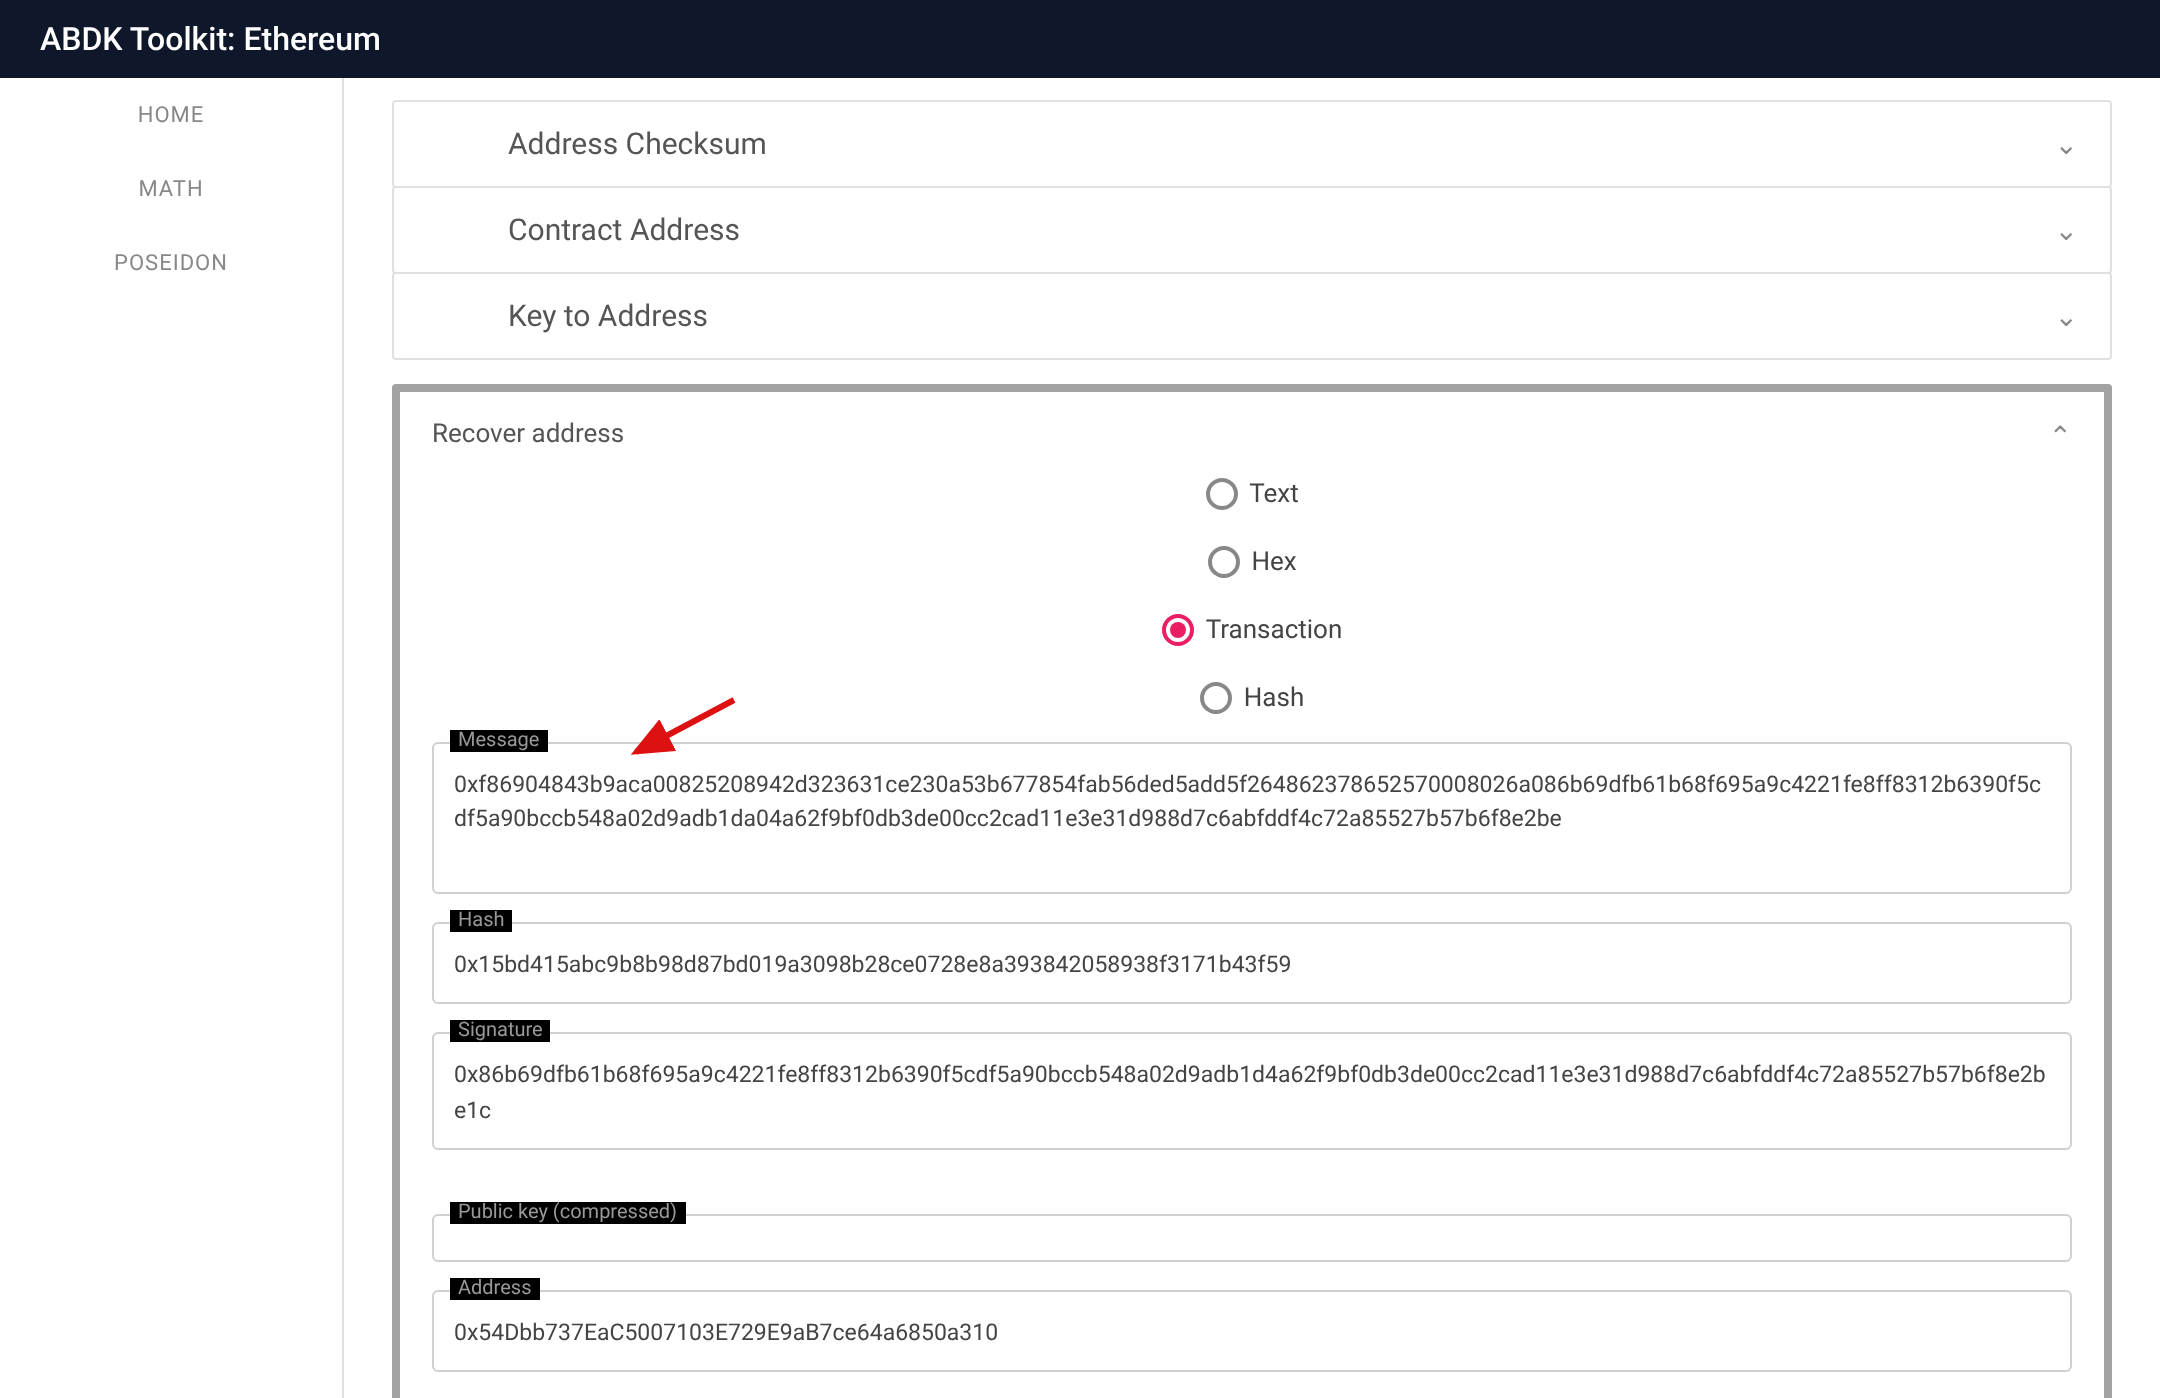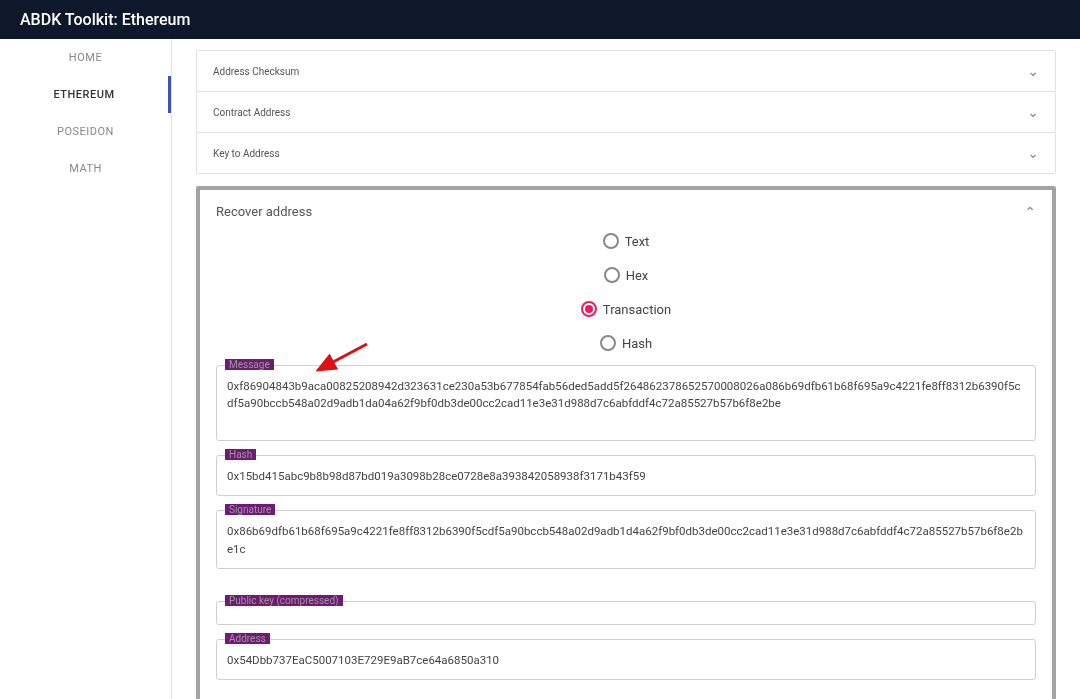--- a/index.html
+++ b/index.html
@@ -5,53 +5,52 @@
   * { box-sizing: border-box; margin: 0; padding: 0; }
   body { font-family: -apple-system, BlinkMacSystemFont, 'Segoe UI', Roboto, Arial, sans-serif; background: #fff; color: #333; font-size: 13px; overflow-x: hidden; }
   .header { background: #0f172a; color: #fff; padding: 10px 20px; font-size: 16px; font-weight: 500; }
   .layout { display: flex; min-height: calc(699px - 40px); }
   .sidebar { width: 172px; border-right: 1px solid #e0e0e0; }
   .sidebar-item { text-align: center; padding: 12px 8px; font-size: 11px; letter-spacing: 0.5px; color: #888; cursor: pointer; }
   .sidebar-item.active { color: #333; font-weight: 500; border-right: 3px solid #3f51b5; }
   .main { flex: 1; padding: 12px 24px 24px 24px; }
   .acc { border: 1px solid #e0e0e0; border-radius: 2px; margin-bottom: 0; margin-top: -1px; background: #fff; }
   .acc-head { display: flex; align-items: center; justify-content: space-between; padding: 12px 16px; cursor: pointer; color: #555; }
-  .acc-title { font-size: 10px; }
+  .acc-title { font-size: 15px; margin-left: 41px; }
   .chev { font-size: 14px; color: #888; }
   .panel { margin-top: 12px; border: 4px solid #a3a3a3; border-radius: 2px; padding: 14px 16px 22px 16px; position: relative; }
   .panel-title { font-size: 13px; color: #555; margin-bottom: 14px; }
   .panel-chev { position: absolute; right: 16px; top: 14px; font-size: 14px; color: #888; }
   .radio-row { display: flex; gap: 18px; align-items: center; margin-bottom: 10px; flex-direction: column; }
   .radio-opt { display: flex; align-items: center; gap: 6px; cursor: pointer; font-size: 13px; color: #444; }
   .radio-circle { width: 16px; height: 16px; border: 2px solid #888; border-radius: 50%; display: inline-flex; align-items: center; justify-content: center; }
   .radio-circle.selected { border-color: #e91e63; }
   .radio-dot { width: 8px; height: 8px; border-radius: 50%; background: #e91e63; }
   .field { position: relative; border: 1px solid #d0d0d0; border-radius: 3px; padding: 12px 10px 10px 10px; margin-top: 14px; }
-  .field-label { position: absolute; top: -7px; left: 8px; background: #701a75; padding: 0 4px; font-size: 10px; color: #999; }
+  .field-label { position: absolute; top: -7px; left: 8px; background: #000000; padding: 0 4px; font-size: 10px; color: #999; }
   .field-value { font-size: 11.5px; color: #444; word-break: break-all; line-height: 1.5; min-height: 14px; }
   .field.multiline .field-value { min-height: 52px; }
   .field.highlighted { border: 3px solid #cc1f1f; box-shadow: 0 0 1px #cc1f1f; }
   .section-gap { height: 18px; }
 
   .arrow-annotation { position: absolute; pointer-events: none; }
   .arrow-annotation svg { overflow: visible; }
 </style>
 </head>
 <body>
 
 <div class="header">
   <span>ABDK Toolkit: Ethereum</span>
 </div>
 
 <div class="layout">
   <div class="sidebar">
     <div class="sidebar-item"><span>HOME</span></div>
-    <div class="sidebar-item active"><span>ETHEREUM</span></div>
+    <div class="sidebar-item"><span>MATH</span></div>
     <div class="sidebar-item"><span>POSEIDON</span></div>
-    <div class="sidebar-item"><span>MATH</span></div>
   </div>
 
   <div class="main">
 
     <div class="acc">
       <div class="acc-head">
         <span class="acc-title">Address Checksum</span>
         <span class="chev">⌄</span>
       </div>
     </div>

